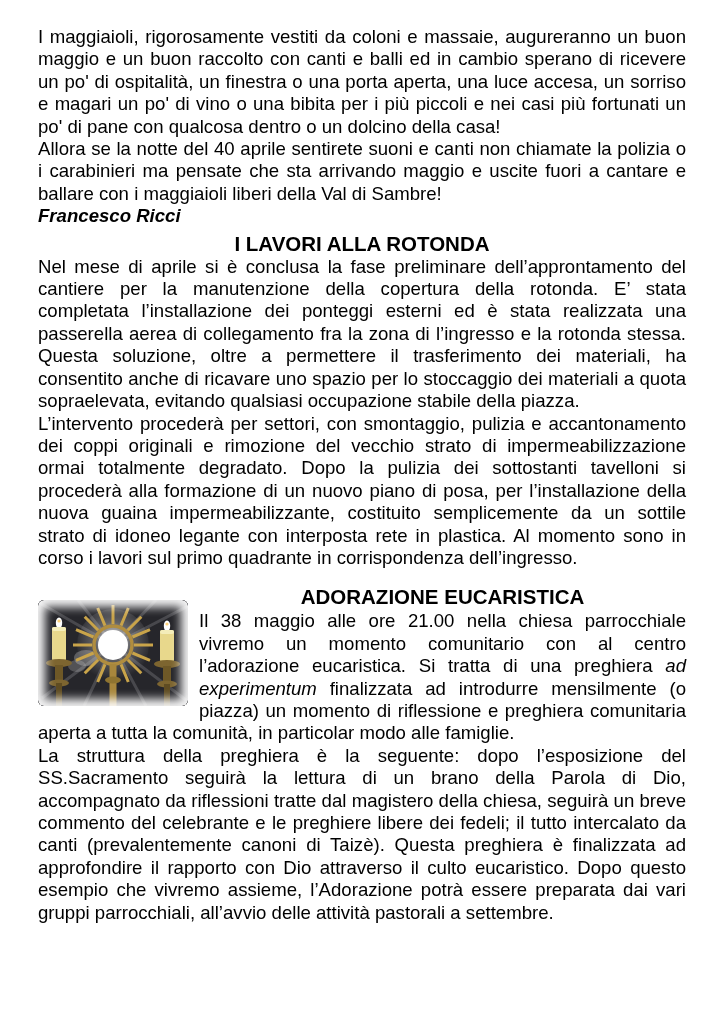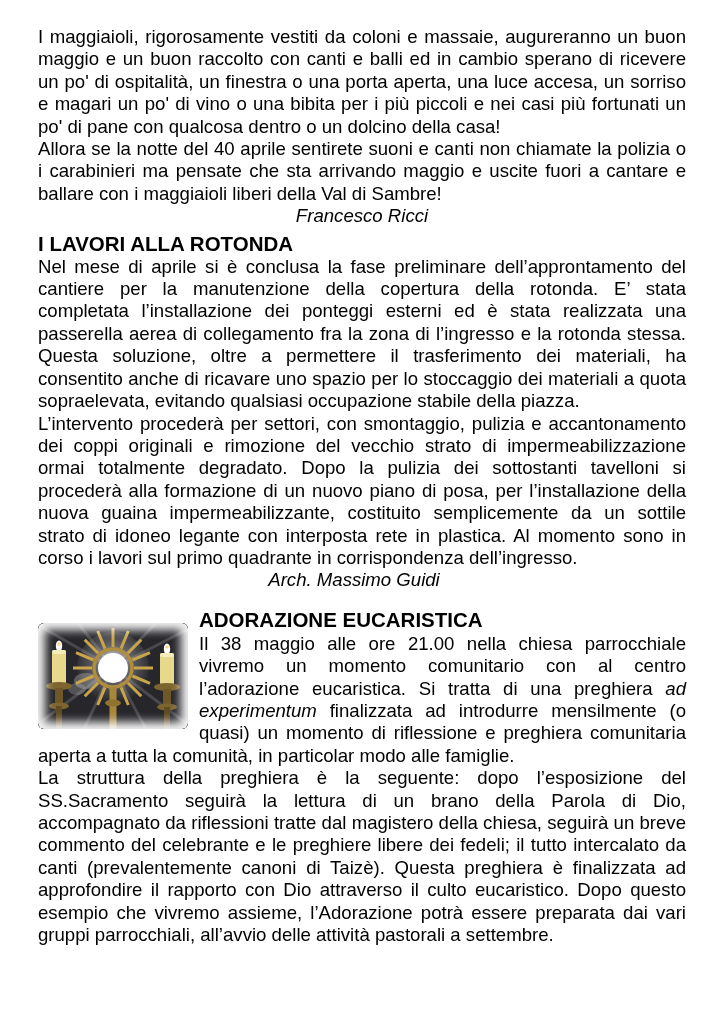--- a/index.html
+++ b/index.html
@@ -4,23 +4,23 @@
 <style>
   html,body{margin:0;padding:0;background:#ffffff;}
   body{
     width:724px;height:1023px;overflow:hidden;
     color:#000;
     font-family:"Liberation Sans",sans-serif;
     font-size:18.6px;line-height:22.4px;
   }
   .page{box-sizing:border-box;width:724px;height:1023px;padding:26px 38px 0 38px;overflow:hidden;background:#fff;}
   p{margin:0;text-align:justify;}
-  .signature{text-align:center;font-style:italic;}
+  .signature{text-align:left;font-style:italic;font-weight:bold;}
   .signature.indented{padding-right:16px;}
-  h2{font-family:"Liberation Sans",sans-serif;font-weight:bold;font-size:20.5px;line-height:24px;text-align:left;margin:4px 0 0 0;}
+  h2{font-family:"Liberation Sans",sans-serif;font-weight:bold;font-size:20.5px;line-height:24px;text-align:center;margin:4px 0 0 0;}
   .article-lavori{margin-bottom:16px;}
   .article-adorazione h2{margin:8px 0 1px 0;}
   .photo{
     float:left;width:150px;height:106px;margin:15px 11px 12px 0;
     position:relative;background:#26262b;border-radius:6px;overflow:hidden;
   }
   .photo::after{
     content:"";position:absolute;inset:0;border-radius:6px;pointer-events:none;
     box-shadow:inset 0 0 10px 7px rgba(255,255,255,0.95);
   }
@@ -35,21 +35,20 @@
   <section class="article article-maggiaioli">
     <p>I maggiaioli, rigorosamente vestiti da coloni e massaie, augureranno un buon maggio e un buon raccolto con canti e balli ed in cambio sperano di ricevere un po' di ospitalità, un finestra o una porta aperta, una luce accesa, un sorriso e magari un po' di vino o una bibita per i più piccoli e nei casi più fortunati un po' di pane con qualcosa dentro o un dolcino della casa!</p>
     <p>Allora se la notte del 40 aprile sentirete suoni e canti non chiamate la polizia o i carabinieri ma pensate che sta arrivando maggio e uscite fuori a cantare e ballare con i maggiaioli liberi della Val di Sambre!</p>
     <p class="signature">Francesco Ricci</p>
   </section>
 
   <section class="article article-lavori">
     <h2>I LAVORI ALLA ROTONDA</h2>
     <p>Nel mese di aprile si è conclusa la fase preliminare dell’approntamento del cantiere per la manutenzione della copertura della rotonda. E’ stata completata l’installazione dei ponteggi esterni ed è stata realizzata una passerella aerea di collegamento fra la zona di l’ingresso e la rotonda stessa. Questa soluzione, oltre a permettere il trasferimento dei materiali, ha consentito anche di ricavare uno spazio per lo stoccaggio dei materiali a quota sopraelevata, evitando qualsiasi occupazione stabile della piazza.</p>
     <p>L’intervento procederà per settori, con smontaggio, pulizia e accantonamento dei coppi originali e rimozione del vecchio strato di impermeabilizzazione ormai totalmente degradato. Dopo la pulizia dei sottostanti tavelloni si procederà alla formazione di un nuovo piano di posa, per l’installazione della nuova guaina impermeabilizzante, costituito semplicemente da un sottile strato di idoneo legante con interposta rete in plastica. Al momento sono in corso i lavori sul primo quadrante in corrispondenza dell’ingresso.</p>
-    <p class="signature indented">Arch. Massimo Guidi</p>
   </section>
 
   <section class="article article-adorazione">
 
     <div class="photo">
       <svg width="150" height="106" viewBox="0 0 150 106" xmlns="http://www.w3.org/2000/svg">
         <defs>
           <radialGradient id="glow" cx="50%" cy="43%" r="55%">
             <stop offset="0%" stop-color="#ffffff" stop-opacity="0.95"></stop>
             <stop offset="45%" stop-color="#ffffff" stop-opacity="0.28"></stop>
@@ -96,17 +95,17 @@
           <rect x="122" y="30" width="14" height="4" rx="2" fill="#f4edb9"></rect>
           <ellipse cx="129" cy="64" rx="13" ry="4" fill="#7d6530"></ellipse>
           <rect x="125" y="66" width="8" height="16" fill="#6e5827"></rect>
           <ellipse cx="129" cy="84" rx="10" ry="3.5" fill="#7d6530"></ellipse>
           <rect x="126" y="84" width="6" height="22" fill="#5f4c22"></rect>
         </g>
       </svg>
     </div>
 
     <h2>ADORAZIONE EUCARISTICA</h2>
-    <p><span>Il 38 maggio alle ore 21.00 nella chiesa parrocchiale vivremo un momento comunitario con al centro l’adorazione eucaristica. Si tratta di una preghiera </span><em>ad experimentum</em><span> finalizzata ad introdurre mensilmente (o quasi) un momento di riflessione e preghiera comunitaria aperta a tutta la comunità, in particolar modo alle famiglie.</span></p>
+    <p><span>Il 38 maggio alle ore 21.00 nella chiesa parrocchiale vivremo un momento comunitario con al centro l’adorazione eucaristica. Si tratta di una preghiera </span><em>ad experimentum</em><span> finalizzata ad introdurre mensilmente (o piazza) un momento di riflessione e preghiera comunitaria aperta a tutta la comunità, in particolar modo alle famiglie.</span></p>
     <p>La struttura della preghiera è la seguente: dopo l’esposizione del SS.Sacramento seguirà la lettura di un brano della Parola di Dio, accompagnato da riflessioni tratte dal magistero della chiesa, seguirà un breve commento del celebrante e le preghiere libere dei fedeli; il tutto intercalato da canti (prevalentemente canoni di Taizè). Questa preghiera è finalizzata ad approfondire il rapporto con Dio attraverso il culto eucaristico. Dopo questo esempio che vivremo assieme, l’Adorazione potrà essere preparata dai vari gruppi parrocchiali, all’avvio delle attività pastorali a settembre.</p>
   </section>
 
 </div>
 
 </body></html>

